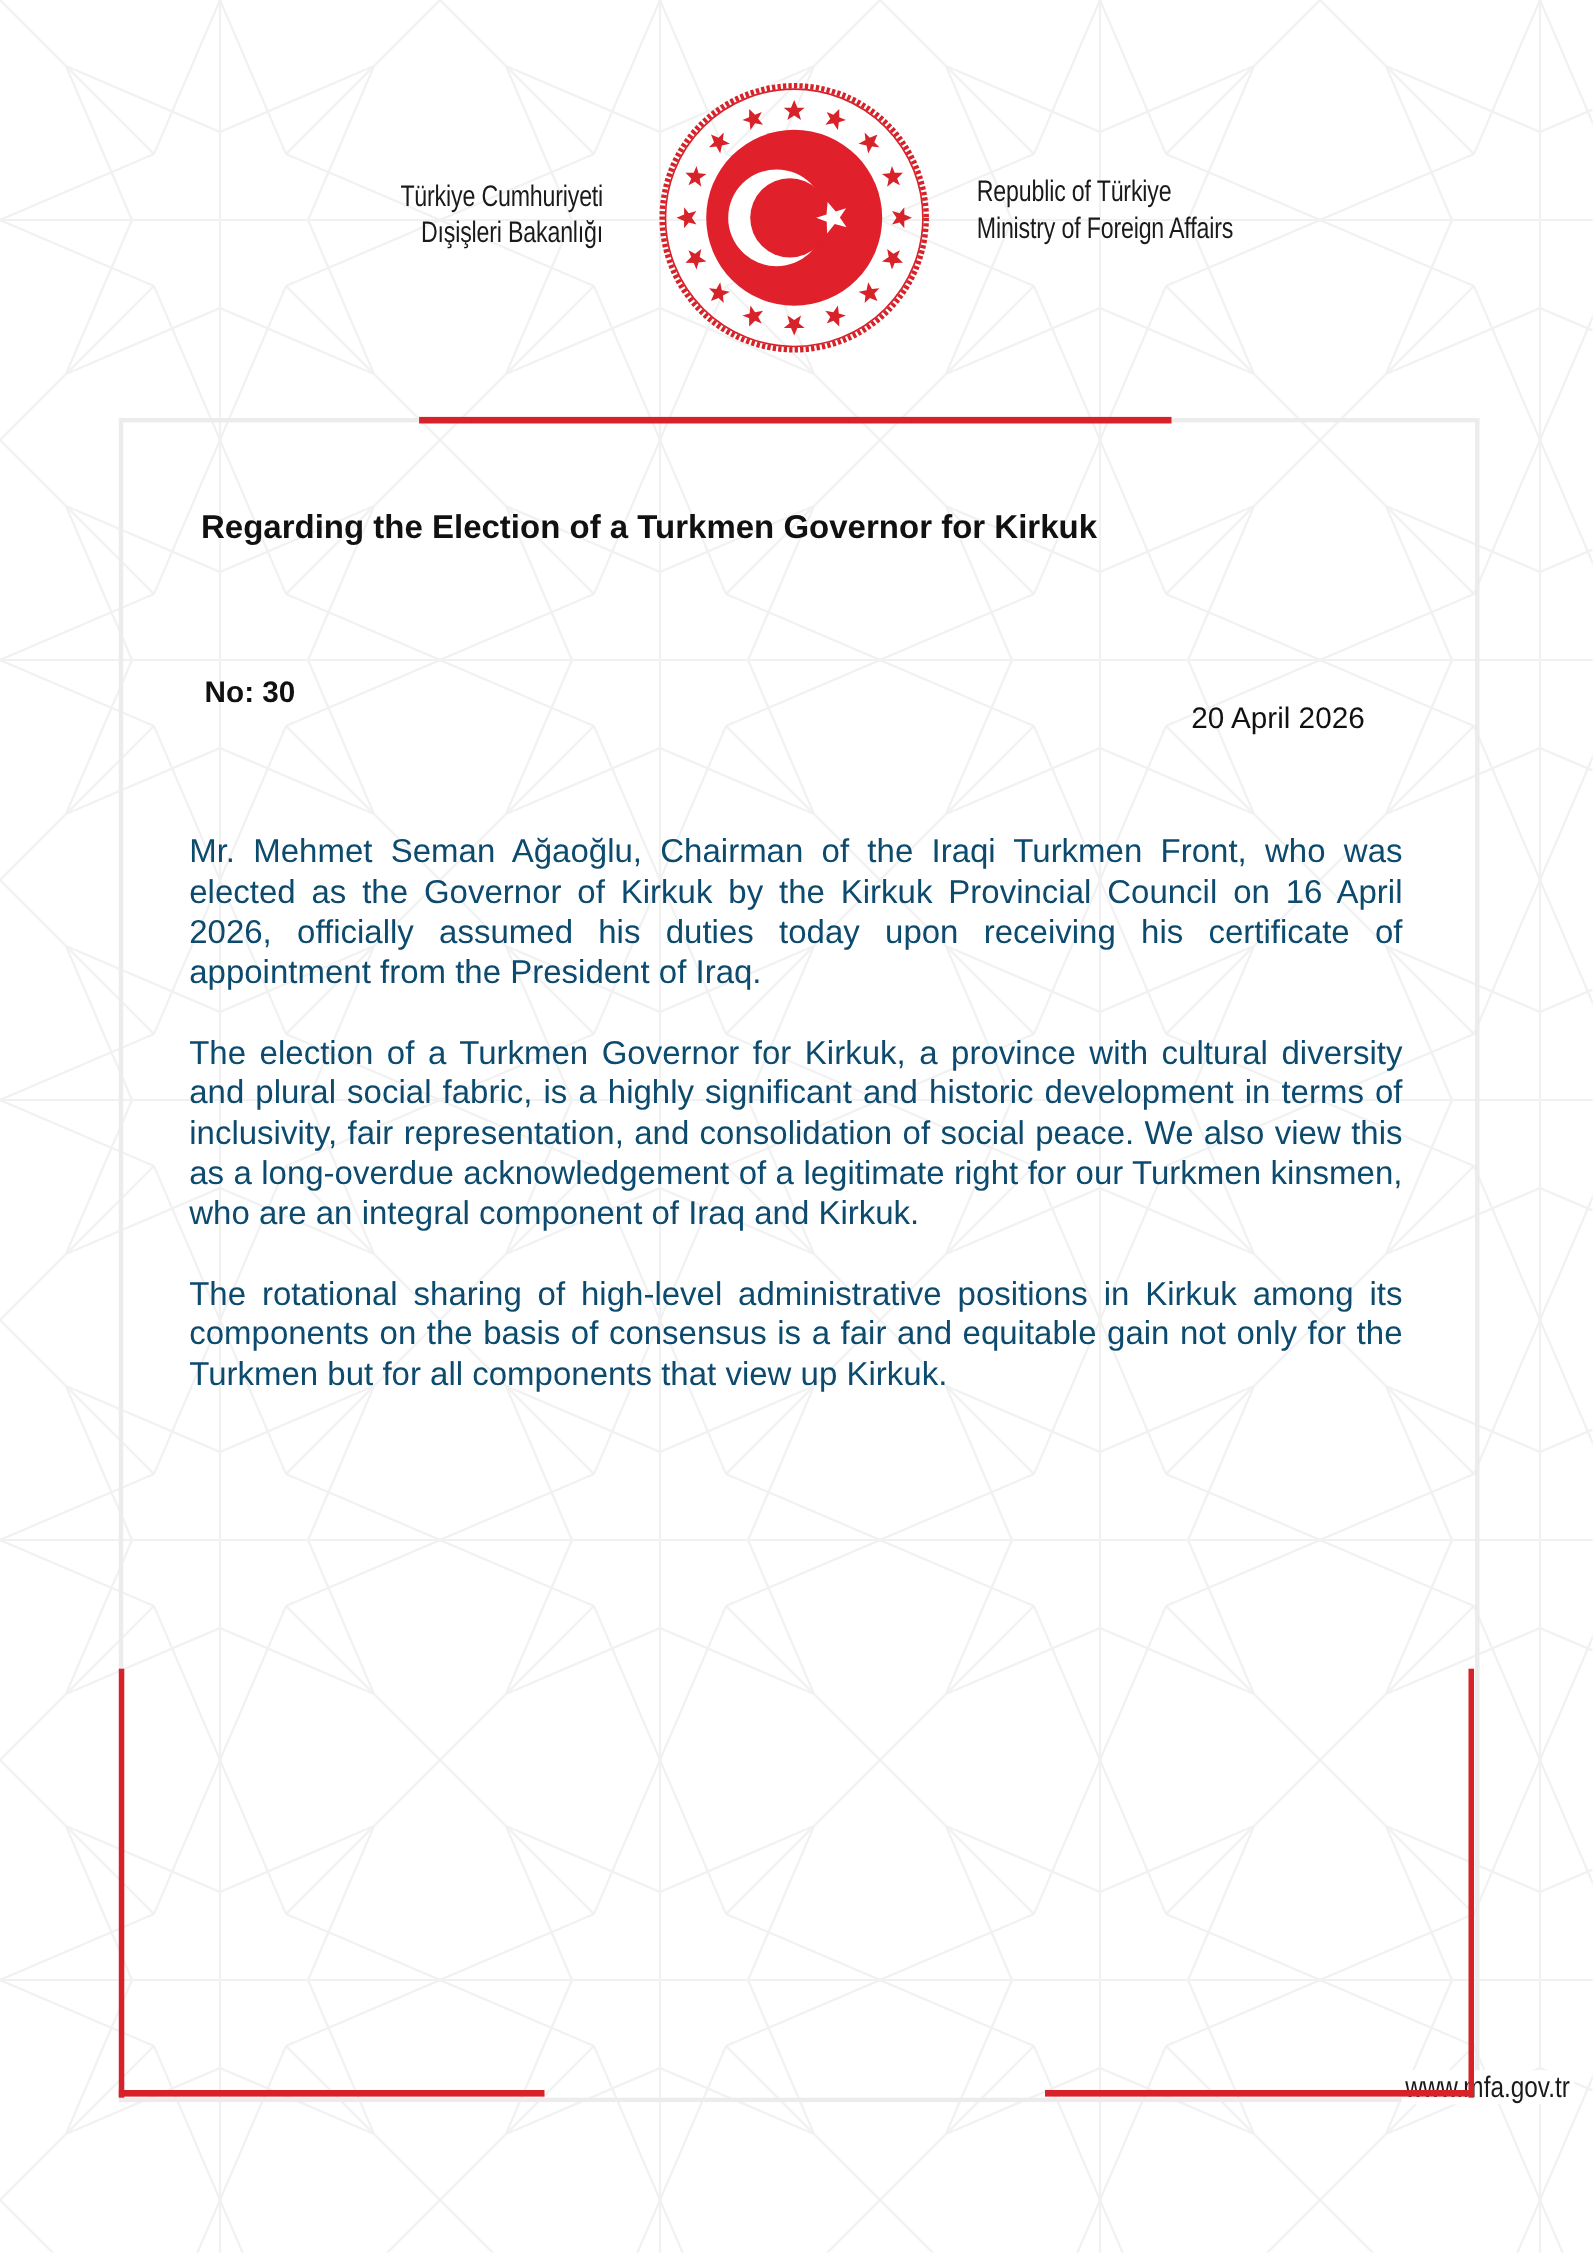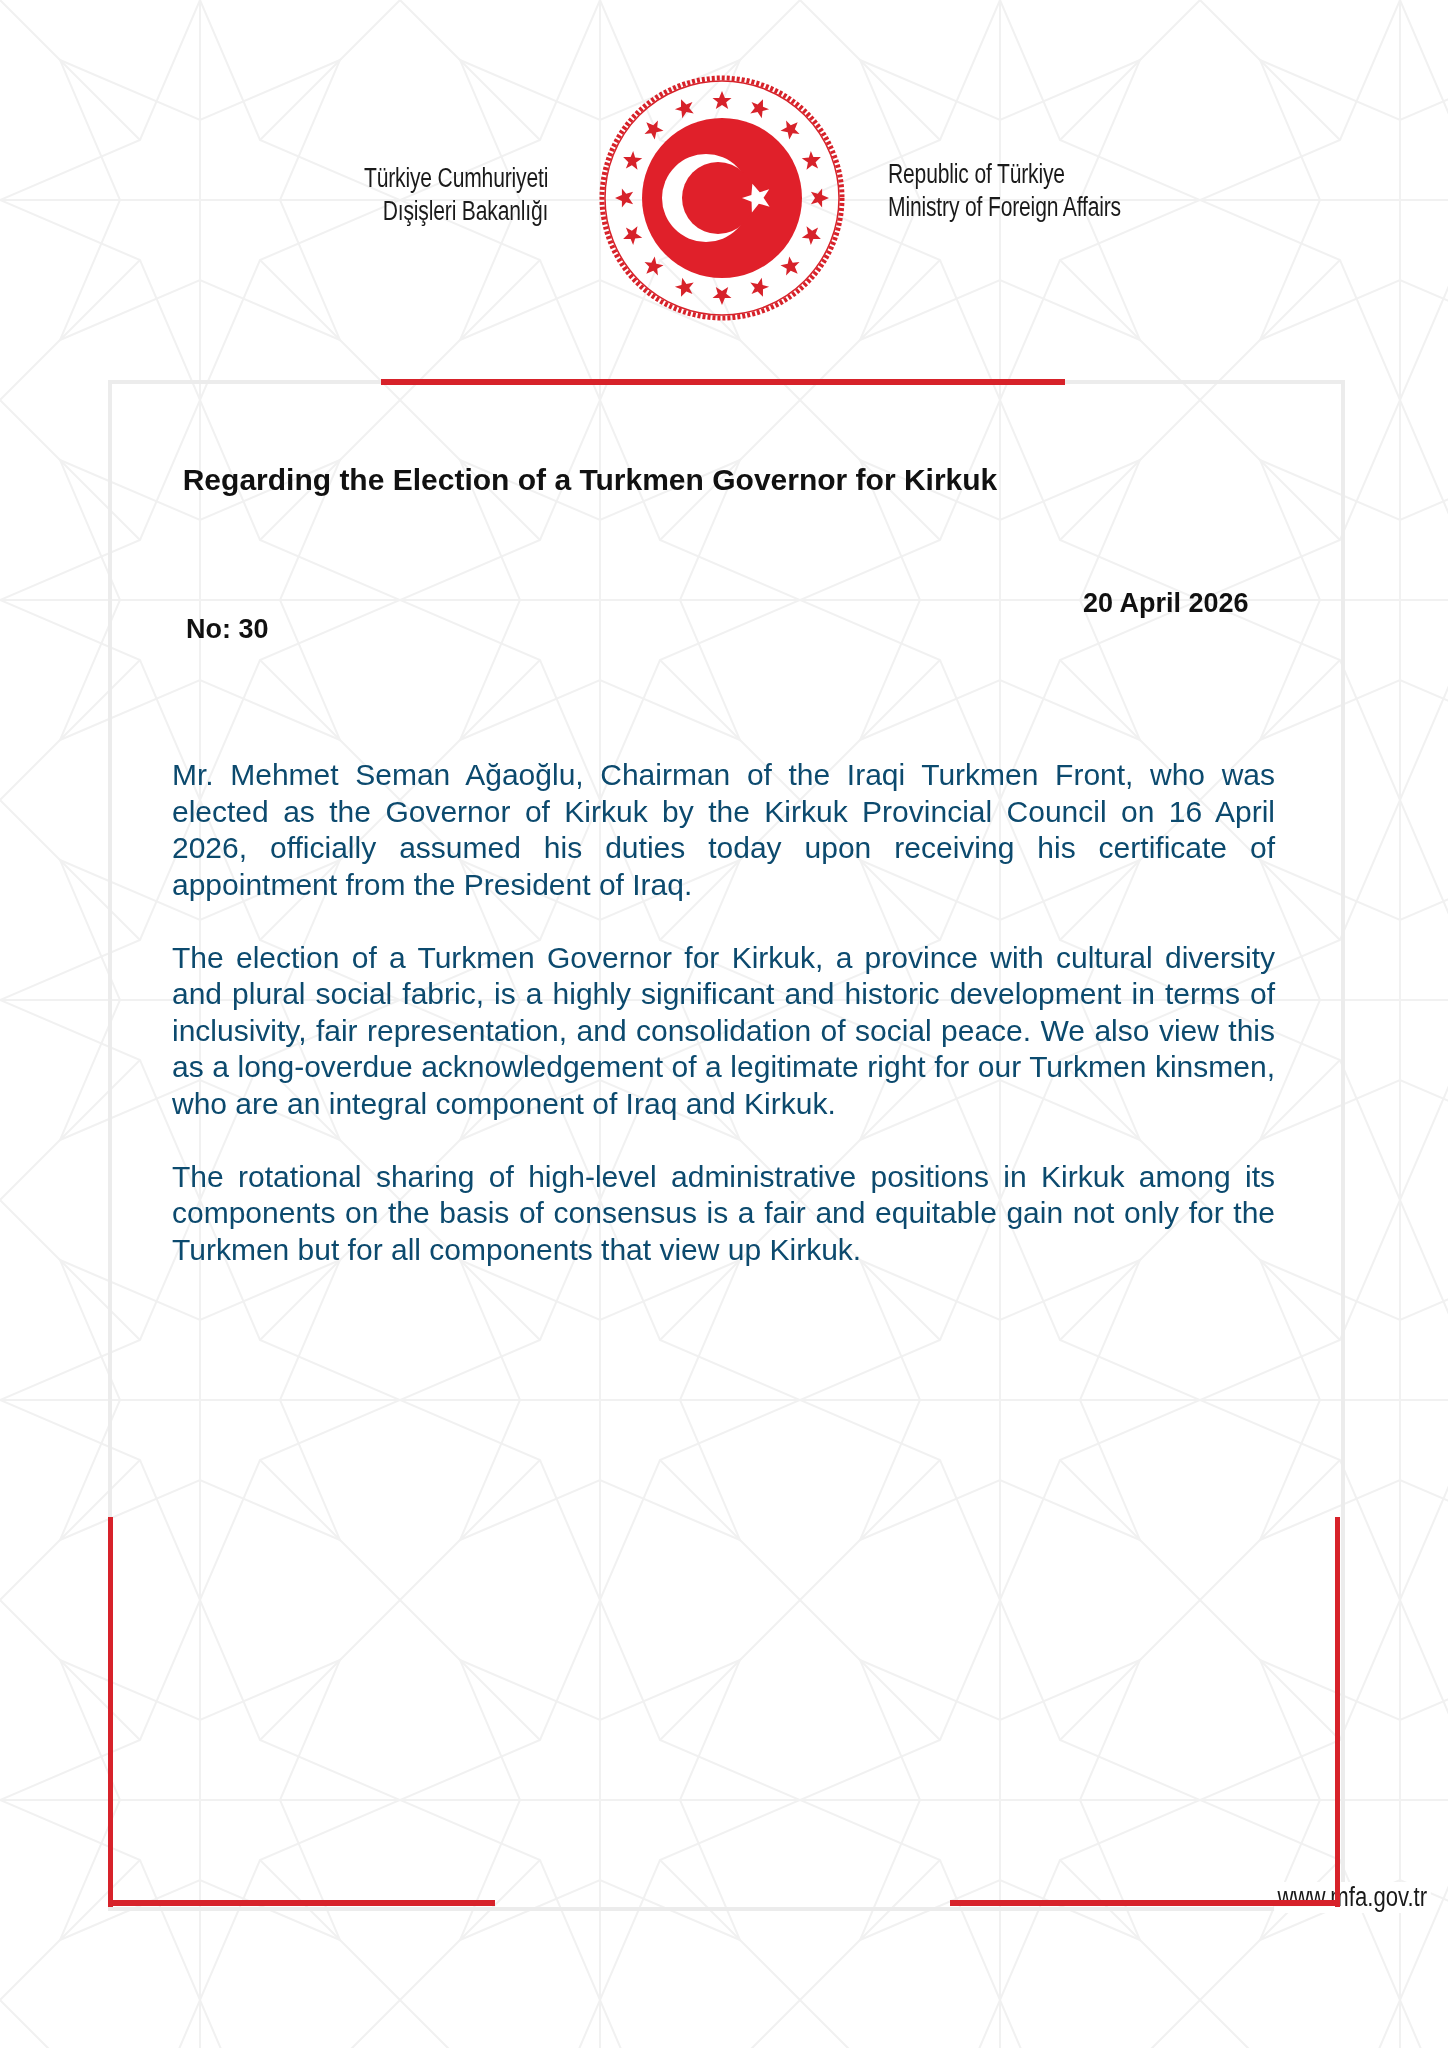--- a/index.html
+++ b/index.html
@@ -7,21 +7,21 @@
   .bg-pattern { position:absolute; inset:0; z-index:0; }
   .abs { position:absolute; z-index:2; }
   .hdr-text { font-family:"Liberation Sans", sans-serif; font-size:27px; line-height:33px; color:#1a1a1a; transform:scaleX(0.78); letter-spacing:-0.2px; white-space:nowrap; }
   .hdr-left { right:900px; top:162px; text-align:right; transform-origin:right top; }
   .hdr-right { left:888px; top:158px; text-align:left; transform-origin:left top; }
   .emblem { left:598px; top:74px; width:248px; height:248px; }
   .frame { left:108px; top:380px; width:1229px; height:1523px; border:4px solid #ececec; box-sizing:content-box; z-index:1; }
   .redbar { background:#d7222a; z-index:3; position:absolute; }
   .title { left:0; width:1180px; top:462px; text-align:center; font-weight:bold; font-size:30px; line-height:36px; color:#111; }
   .meta-no { left:186px; top:614px; font-weight:bold; font-size:27px; }
-  .meta-date { left:1083px; top:588px; font-weight:bold; font-size:27px; }
+  .meta-date { left:1083px; top:638px; font-weight:normal; font-size:27px; }
   .body { left:172px; width:1103px; top:757px; font-size:30px; line-height:36.5px; text-align:justify; color:#0c4a6e; }
   .body p { margin:0 0 36.5px 0; }
   .footer { left:0; width:1448px; top:1882px; text-align:right; font-size:27px; color:#1a1a1a; }
   .footer span { display:inline-block; transform:scaleX(0.82); background:#fff; padding:0 4px; }
 </style>
 </head>
 <body>
 
 <svg class="bg-pattern" width="1448" height="2048" viewBox="0 0 1448 2048">
   <defs>

